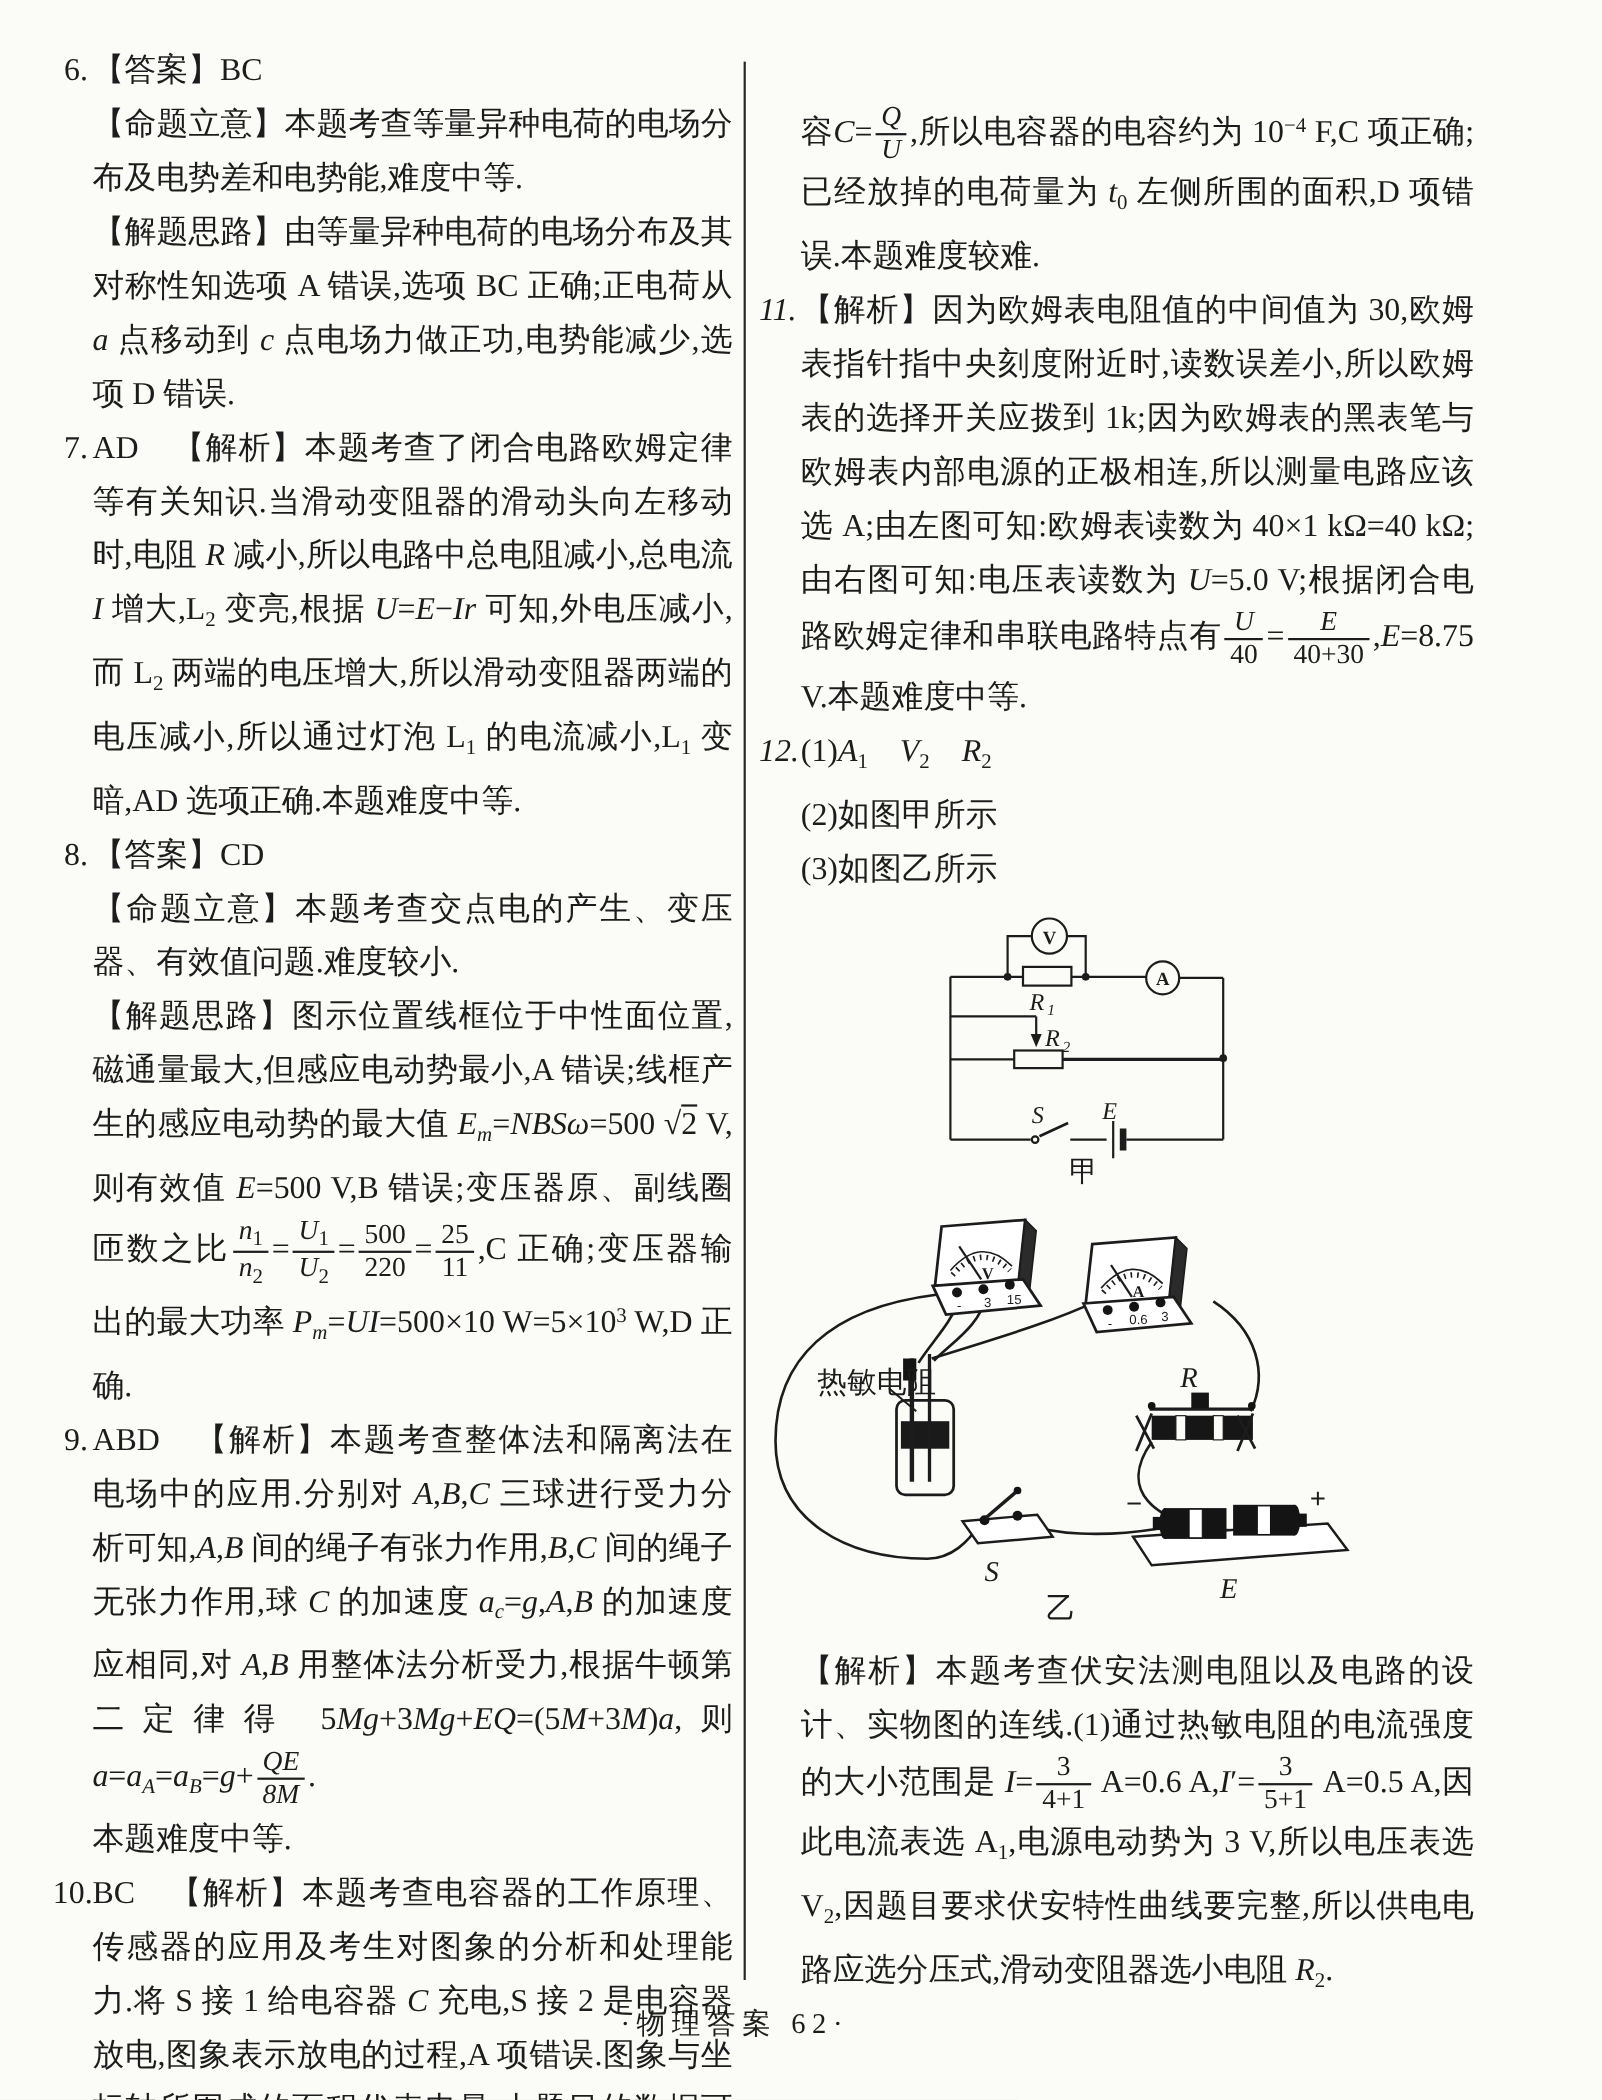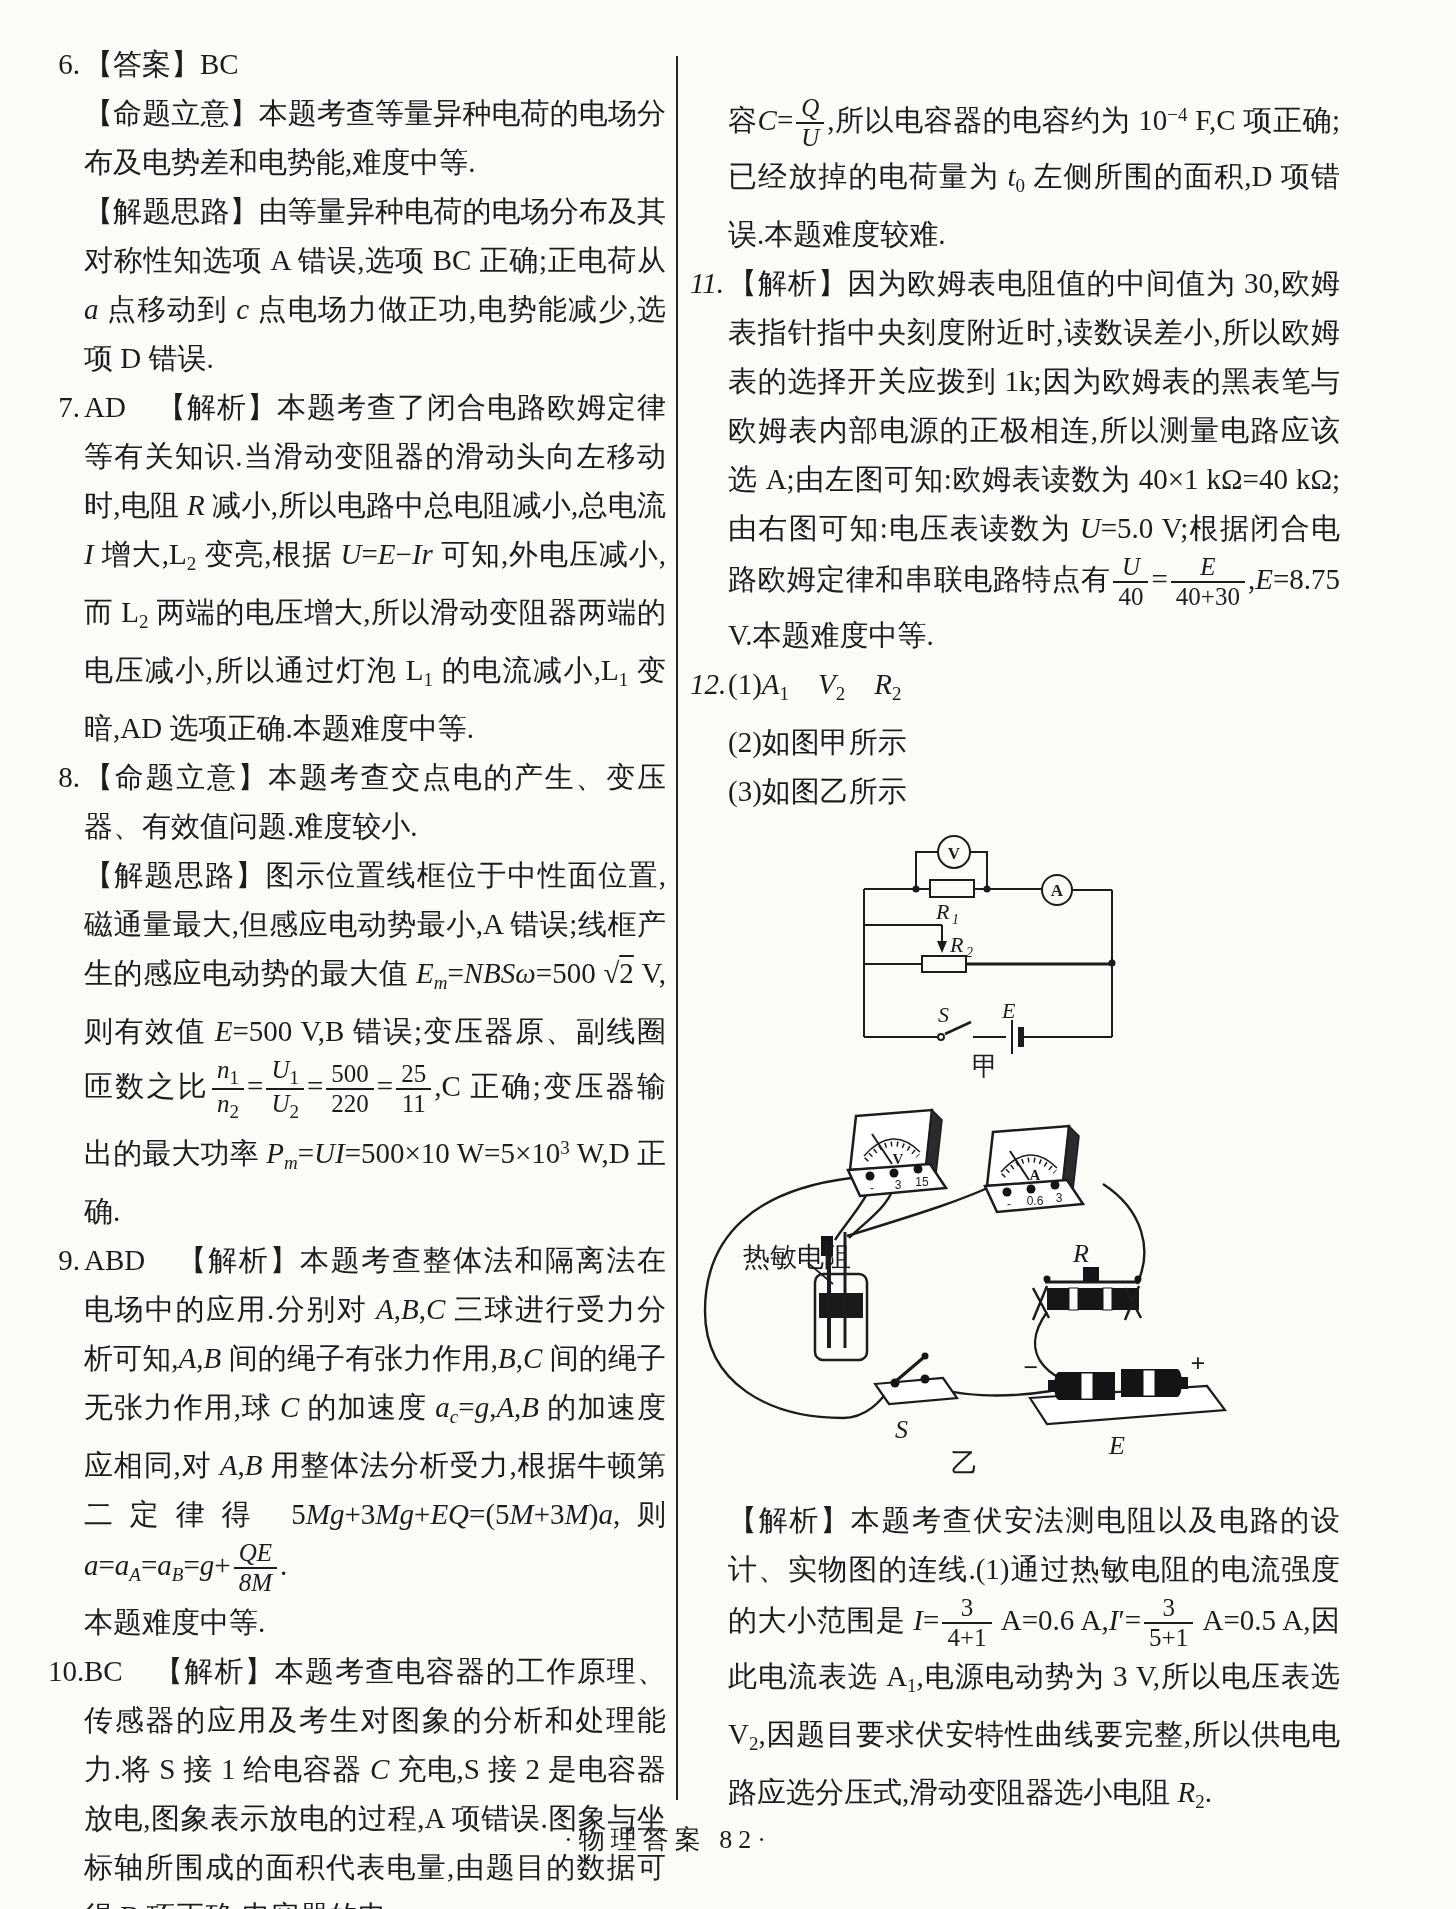--- a/index.html
+++ b/index.html
@@ -52,20 +52,21 @@
       <p class="para"><span class="bd">【答案】</span><span>BC</span></p>
       <p class="para"><span class="bd">【命题立意】</span><span>本题考查等量异种电荷的电场分布及电势差和电势能,难度中等.</span></p>
       <p class="para"><span class="bd">【解题思路】</span><span>由等量异种电荷的电场分布及其对称性知选项 A 错误,选项 BC 正确;正电荷从 </span><span class="it">a</span><span> 点移动到 </span><span class="it">c</span><span> 点电场力做正功,电势能减少,选项 D 错误.</span></p>
     </div>
     <div class="item">
       <span class="num">7.</span>
       <p class="para"><span>AD　</span><span class="bd">【解析】</span><span>本题考查了闭合电路欧姆定律等有关知识.当滑动变阻器的滑动头向左移动时,电阻 </span><span class="it">R</span><span> 减小,所以电路中总电阻减小,总电流 </span><span class="it">I</span><span> 增大,L</span><span class="sb">2</span><span> 变亮,根据 </span><span class="it">U</span><span>=</span><span class="it">E</span><span>−</span><span class="it">Ir</span><span> 可知,外电压减小,而 L</span><span class="sb">2</span><span> 两端的电压增大,所以滑动变阻器两端的电压减小,所以通过灯泡 L</span><span class="sb">1</span><span> 的电流减小,L</span><span class="sb">1</span><span> 变暗,AD 选项正确.本题难度中等.</span></p>
     </div>
     <div class="item">
       <span class="num">8.</span>
+      <p class="para"><span class="bd">【答案】</span><span>CD</span></p>
       <p class="para"><span class="bd">【命题立意】</span><span>本题考查交点电的产生、变压器、有效值问题.难度较小.</span></p>
       <p class="para"><span class="bd">【解题思路】</span><span>图示位置线框位于中性面位置,磁通量最大,但感应电动势最小,A 错误;线框产生的感应电动势的最大值 </span><span class="it">E</span><span class="it sb">m</span><span>=</span><span class="it">NBSω</span><span>=500 </span><span>√</span><span class="sq">2</span><span> V,则有效值 </span><span class="it">E</span><span>=500 V,B 错误;变压器原、副线圈匝数之比</span><span class="frac"><span class="fnum"><span class="it">n</span><span class="sb">1</span></span><span class="fden"><span class="it">n</span><span class="sb">2</span></span></span><span>=</span><span class="frac"><span class="fnum"><span class="it">U</span><span class="sb">1</span></span><span class="fden"><span class="it">U</span><span class="sb">2</span></span></span><span>=</span><span class="frac"><span class="fnum"><span>500</span></span><span class="fden"><span>220</span></span></span><span>=</span><span class="frac"><span class="fnum"><span>25</span></span><span class="fden"><span>11</span></span></span><span>,C 正确;变压器输出的最大功率 </span><span class="it">P</span><span class="it sb">m</span><span>=</span><span class="it">UI</span><span>=500×10 W=5×10</span><span class="sp">3</span><span> W,D 正确.</span></p>
     </div>
     <div class="item">
       <span class="num">9.</span>
       <p class="para"><span>ABD　</span><span class="bd">【解析】</span><span>本题考查整体法和隔离法在电场中的应用.分别对 </span><span class="it">A</span><span>,</span><span class="it">B</span><span>,</span><span class="it">C</span><span> 三球进行受力分析可知,</span><span class="it">A</span><span>,</span><span class="it">B</span><span> 间的绳子有张力作用,</span><span class="it">B</span><span>,</span><span class="it">C</span><span> 间的绳子无张力作用,球 </span><span class="it">C</span><span> 的加速度 </span><span class="it">a</span><span class="it sb">c</span><span>=</span><span class="it">g</span><span>,</span><span class="it">A</span><span>,</span><span class="it">B</span><span> 的加速度应相同,对 </span><span class="it">A</span><span>,</span><span class="it">B</span><span> 用整体法分析受力,根据牛顿第二定律得 5</span><span class="it">Mg</span><span>+3</span><span class="it">Mg</span><span>+</span><span class="it">EQ</span><span>=(5</span><span class="it">M</span><span>+3</span><span class="it">M</span><span>)</span><span class="it">a</span><span>,则 </span><span class="it">a</span><span>=</span><span class="it">a</span><span class="it sb">A</span><span>=</span><span class="it">a</span><span class="it sb">B</span><span>=</span><span class="it">g</span><span>+</span><span class="frac"><span class="fnum"><span class="it">QE</span></span><span class="fden"><span class="it">8M</span></span></span><span>.</span></p>
       <p class="para"><span>本题难度中等.</span></p>
     </div>
     <div class="item">
       <span class="num">10.</span>
@@ -219,14 +220,14 @@
         <text x="336" y="290" text-anchor="middle" class="tsign">−</text>
         <text x="503" y="286" text-anchor="middle" class="tsign">+</text>
         <text x="414" y="368" class="ti2">E</text>
         <text x="256" y="386" class="tc2">乙</text>
       </svg>
 
       <p class="para"><span class="bd">【解析】</span><span>本题考查伏安法测电阻以及电路的设计、实物图的连线.(1)通过热敏电阻的电流强度的大小范围是 </span><span class="it">I</span><span>=</span><span class="frac"><span class="fnum"><span>3</span></span><span class="fden"><span>4+1</span></span></span><span> A=0.6 A,</span><span class="it">I</span><span>′</span><span>=</span><span class="frac"><span class="fnum"><span>3</span></span><span class="fden"><span>5+1</span></span></span><span> A=0.5 A,因此电流表选 A</span><span class="sb">1</span><span>,电源电动势为 3 V,所以电压表选 V</span><span class="sb">2</span><span>,因题目要求伏安特性曲线要完整,所以供电电路应选分压式,滑动变阻器选小电阻 </span><span class="it">R</span><span class="sb">2</span><span>.</span></p>
     </div>
   </div>
 
-  <div class="footer">·物理答案 82·</div>
+  <div class="footer">·物理答案 62·</div>
 </div>
 
 </body></html>

